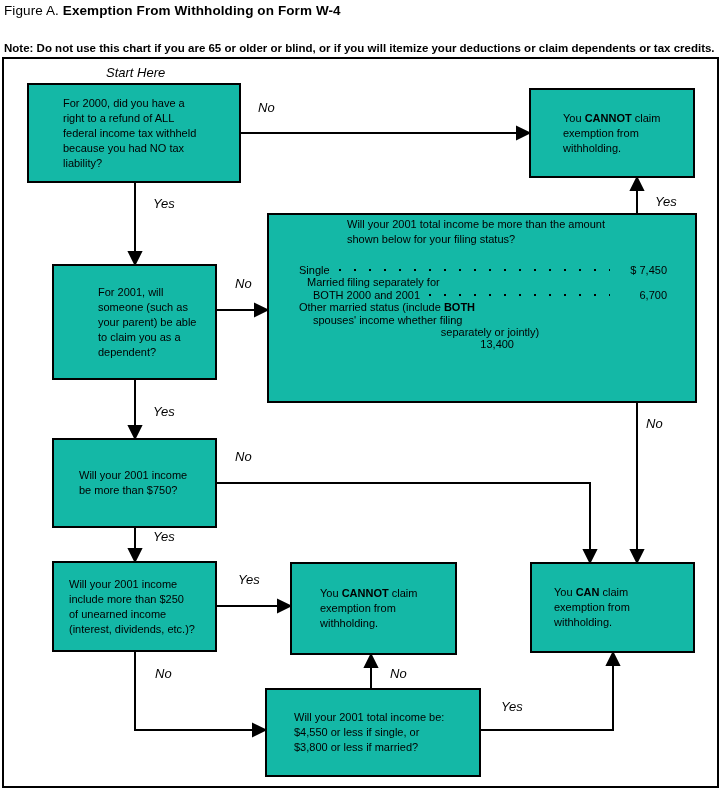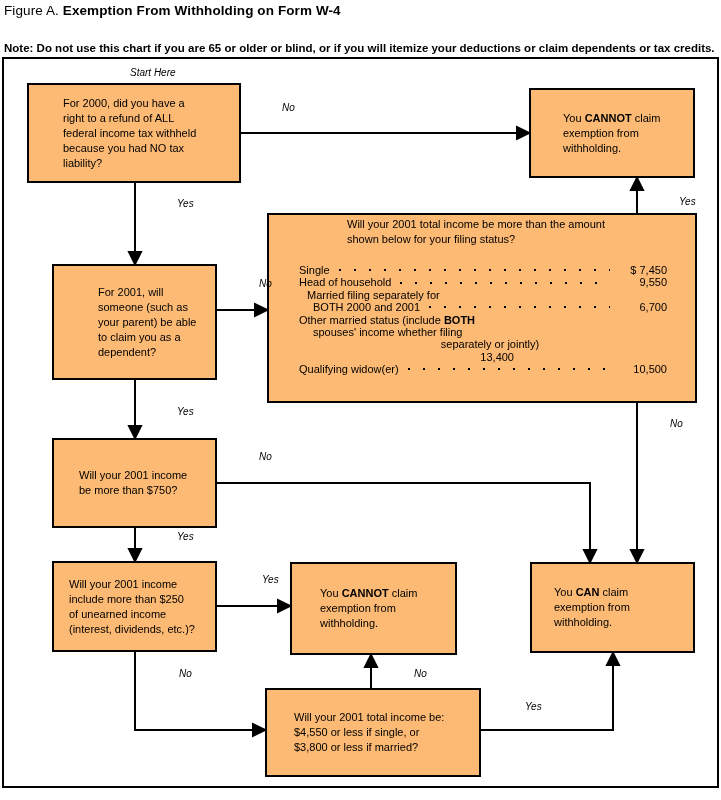--- a/index.html
+++ b/index.html
@@ -14,27 +14,27 @@
     position:absolute;left:4px;top:27px;width:714px;
     font-size:11.5px;font-weight:bold;line-height:14px;white-space:pre-line;
   }
   .note .bi{font-style:italic;}
   .frame{
     position:absolute;left:2px;top:57px;width:713px;height:727px;
     border:2px solid #000;z-index:0;background:#fff;
   }
   #connectors{position:absolute;left:0;top:0;z-index:1;pointer-events:none;}
   .node{
-    position:absolute;background:#fdba74;border:2px solid #000;box-sizing:border-box;
+    position:absolute;background:#14b8a6;border:2px solid #000;box-sizing:border-box;
     z-index:2;font-size:11px;line-height:15px;
   }
   .flexnode{display:flex;align-items:center;}
   .pre{white-space:pre-line;}
   .start-label,.elabel{
-    position:absolute;z-index:3;font-style:italic;font-size:10px;line-height:12px;margin-left:24px;
+    position:absolute;z-index:3;font-style:italic;font-size:13px;line-height:12px;
   }
   
   .bigbox{padding-top:2px;}
   .big-heading{margin:0 0 17px 78px;white-space:pre-line;}
   .frows{padding:0 28px 0 30px;}
   .frow{display:flex;align-items:center;line-height:12.4px;font-size:11px;}
   .frow .lbl{white-space:pre;}
   .frow .lbl-bold{font-weight:bold;}
   .frow .dots{
     flex:1;height:2px;margin:0 9px;align-self:center;
@@ -128,25 +128,20 @@
 <div class="node bigbox" style="left:267px;top:213px;width:430px;height:190px;">
   <div class="big-heading">Will your 2001 total income be more than the amount
 shown below for your filing status?</div>
   <div class="frows">
   <div class="frow" style="padding-left: 0px;">
     <span class="lbl"><span class="lbl-text">Single</span><span class="lbl-bold"></span></span>
     <span class="dots"></span>
     <span class="amt">$ 7,450</span>
   </div>
 
-  <div class="frow" style="padding-left: 0px;">
-    <span class="lbl"><span class="lbl-text">Head of household</span><span class="lbl-bold"></span></span>
-    <span class="dots"></span>
-    <span class="amt">9,550</span>
-  </div>
 
   <div class="frow" style="padding-left: 0px; margin-left: 8px;">
     <span class="lbl"><span class="lbl-text">Married filing separately for</span><span class="lbl-bold"></span></span>
     <span class="dots" style="visibility: hidden;"></span>
     <span class="amt"></span>
   </div>
 
   <div class="frow" style="padding-left: 14px;">
     <span class="lbl"><span class="lbl-text">BOTH 2000 and 2001</span><span class="lbl-bold"></span></span>
     <span class="dots"></span>
@@ -164,25 +159,20 @@
     <span class="dots" style="visibility: hidden;"></span>
     <span class="amt"></span>
   </div>
 
   <div class="frow" style="padding-left: 14px; flex-direction: column;">
     <span class="lbl"><span class="lbl-text">separately or jointly)</span><span class="lbl-bold"></span></span>
     <span class="dots"></span>
     <span class="amt">13,400</span>
   </div>
 
-  <div class="frow" style="padding-left: 0px;">
-    <span class="lbl"><span class="lbl-text">Qualifying widow(er)</span><span class="lbl-bold"></span></span>
-    <span class="dots"></span>
-    <span class="amt">10,500</span>
-  </div>
 </div>
 </div>
 
 <div class="node flexnode" style="left:52px;top:264px;width:165px;height:116px;padding-left:44px;">
   <span class="pre">For 2001, will
 someone (such as
 your parent) be able
 to claim you as a
 dependent?</span>
 </div>

